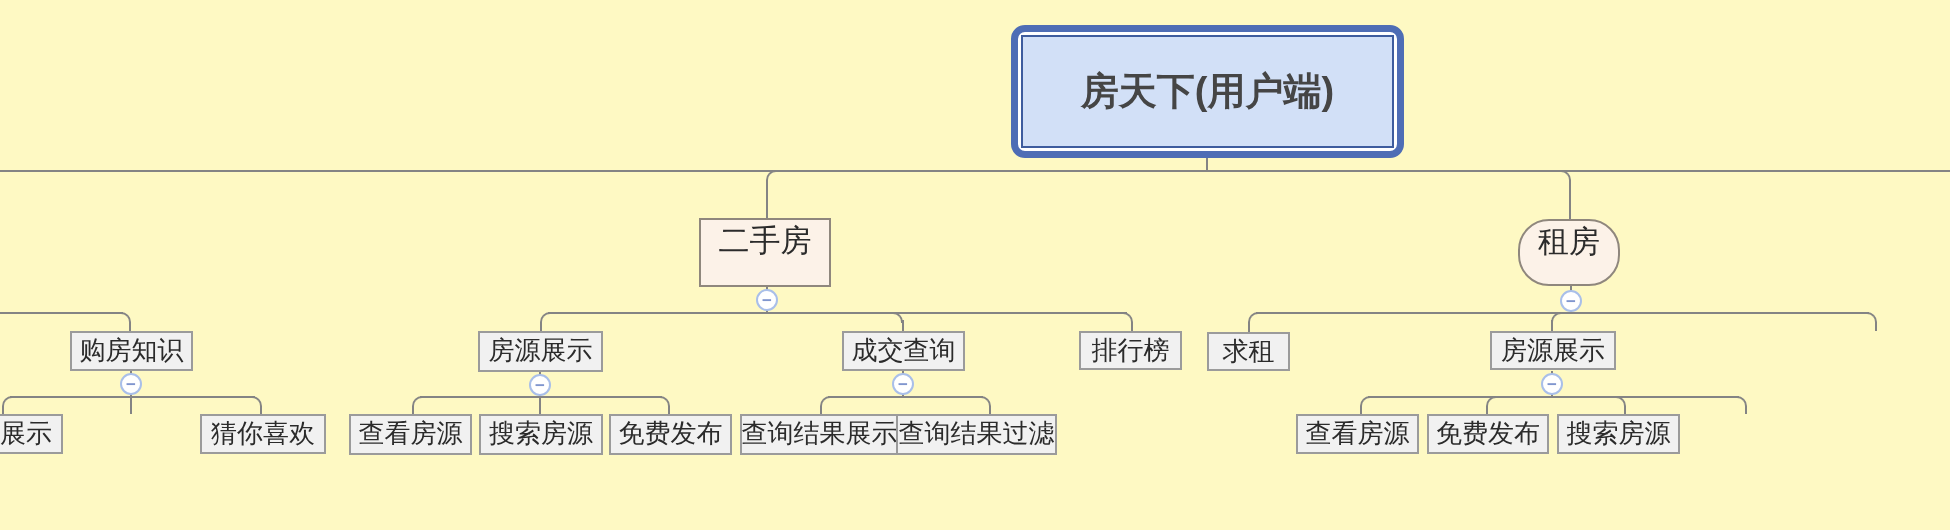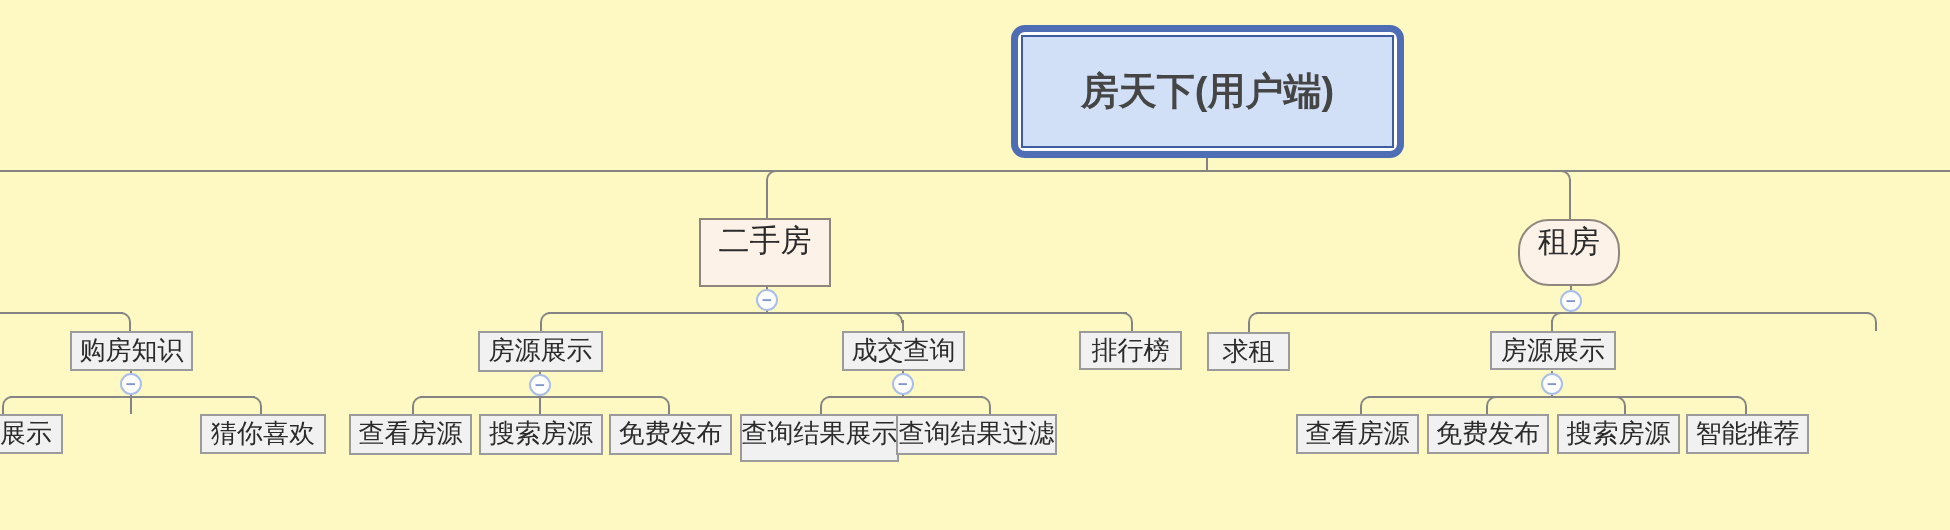--- a/index.html
+++ b/index.html
@@ -146,37 +146,34 @@
   </div>
   <div class="node" style="left:349px;top:414px;width:123px;height:41px;">
     <span>查看房源</span>
   </div>
   <div class="node" style="left:479px;top:414px;width:124px;height:41px;">
     <span>搜索房源</span>
   </div>
   <div class="node" style="left:609px;top:414px;width:123px;height:41px;">
     <span>免费发布</span>
   </div>
-  <div class="node" style="left:740px;top:414px;width:159px;height:48px;">
+  <div class="node" style="left:740px;top:414px;width:159px;height:41px;">
     <span>查询结果展示</span>
   </div>
   <div class="node" style="left:896px;top:414px;width:161px;height:41px;">
     <span>查询结果过滤</span>
   </div>
   <div class="node" style="left:1296px;top:414px;width:123px;height:40px;">
     <span>查看房源</span>
   </div>
   <div class="node" style="left:1427px;top:414px;width:122px;height:40px;">
     <span>免费发布</span>
   </div>
   <div class="node" style="left:1557px;top:414px;width:123px;height:40px;">
     <span>搜索房源</span>
-  </div>
-  <div class="node" style="left:1686px;top:414px;width:123px;height:40px;">
-    <span>智能推荐</span>
   </div>
 
   <div class="collapse" style="left:756px;top:289px;">
     <span>−</span>
   </div>
   <div class="collapse" style="left:1560px;top:290px;">
     <span>−</span>
   </div>
   <div class="collapse" style="left:120px;top:373px;">
     <span>−</span>

